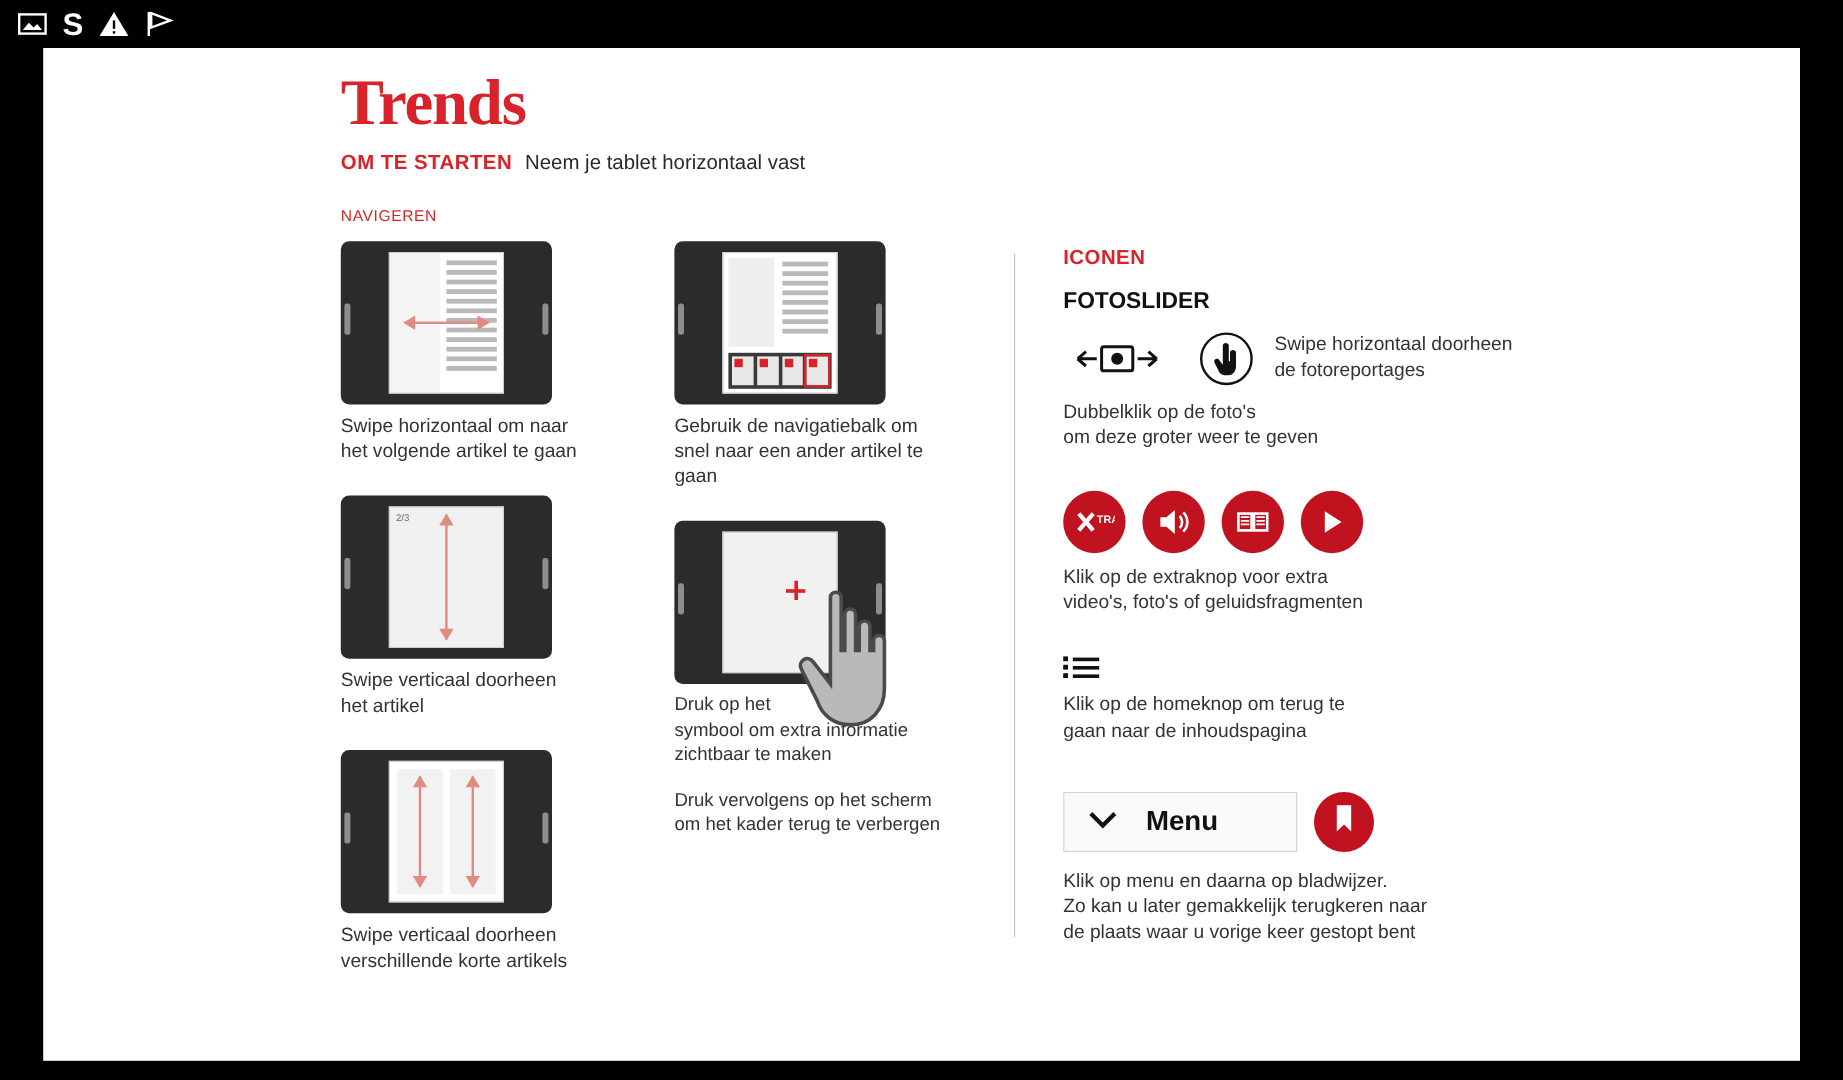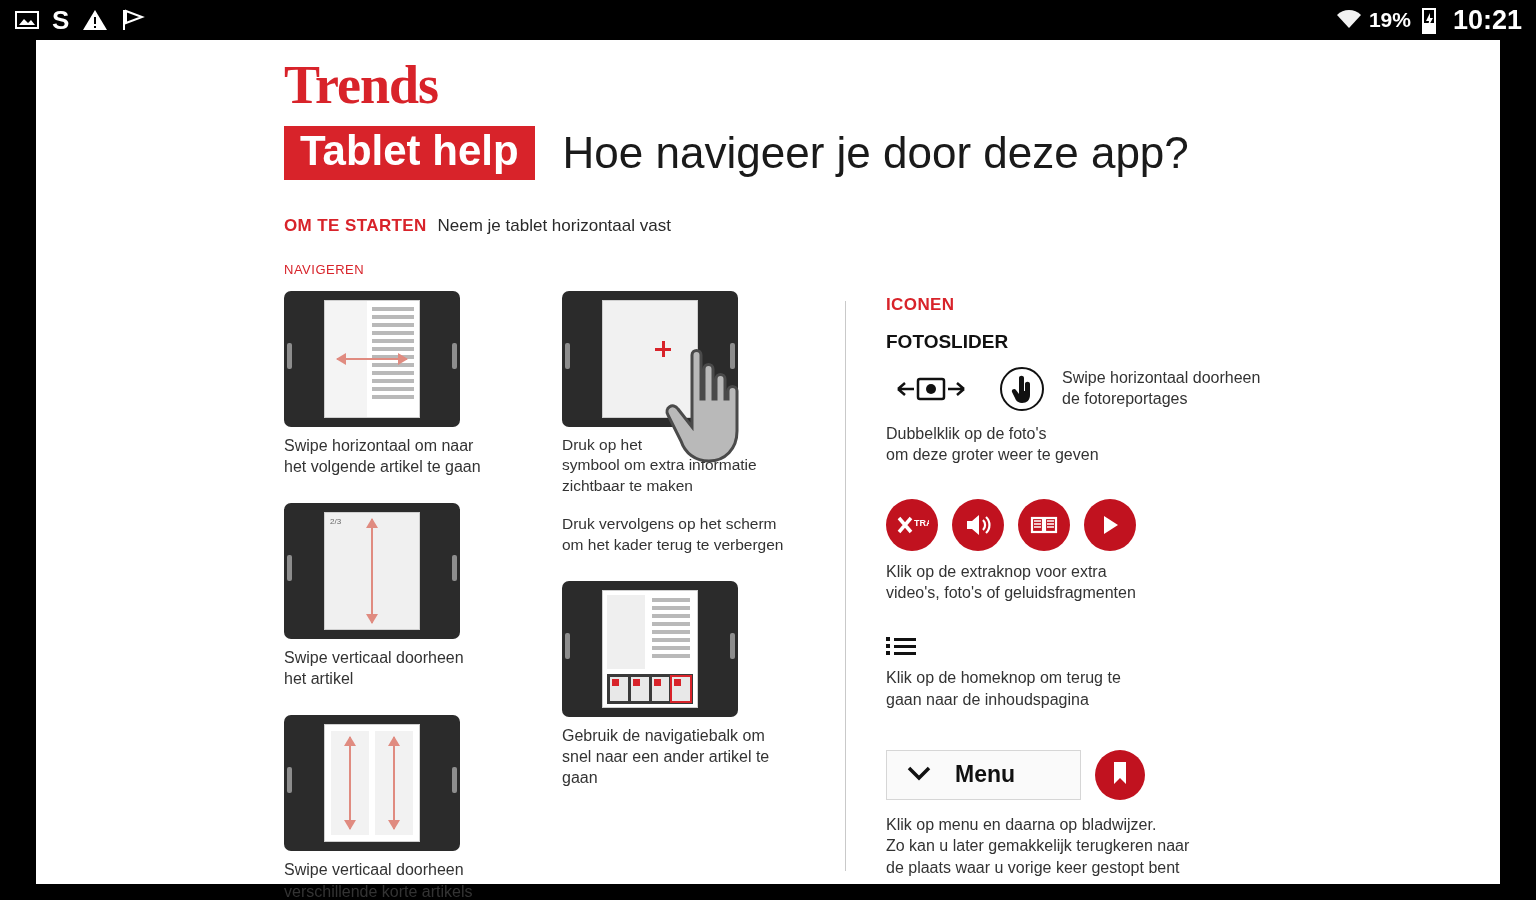--- a/index.html
+++ b/index.html
@@ -215,47 +215,27 @@
           <rect x="12" y="19" width="2" height="2" fill="#000"></rect>
         </svg>
     </span>
     <span class="sb-icon ic-play">
       <svg width="26" height="26" viewBox="0 0 26 26">
           <path d="M4 3v20" stroke="#fff" stroke-width="2"></path>
           <path d="M6 4l16 6-16 6z" fill="none" stroke="#fff" stroke-width="2"></path>
         </svg>
     </span>
   </div>
-  <div class="sb-right">
-    <span class="sb-icon ic-wifi">
-      <svg width="28" height="26" viewBox="0 0 28 26">
-          <path d="M14 21L2 8a17 17 0 0124 0z" fill="#fff" opacity="0.95"></path>
-        </svg>
-    </span>
-    <span class="sb-batt">19%</span>
-    <span class="sb-icon ic-battery">
-      <svg width="20" height="28" viewBox="0 0 20 28">
-          <rect x="4" y="2" width="12" height="24" fill="none" stroke="#fff" stroke-width="2"></rect>
-          <rect x="5" y="16" width="10" height="9" fill="#fff"></rect>
-          <path d="M11 6l-4 8h3l-1 6 5-9h-3z" fill="#fff"></path>
-        </svg>
-    </span>
-    <span class="sb-clock">10:21</span>
-  </div>
 </div>
 
 <div id="page">
   <div id="content">
 
     <div class="masthead">Trends</div>
 
-    <div class="titlerow">
-      <div class="tablethelp">Tablet help</div>
-      <div class="maintitle">Hoe navigeer je door deze app?</div>
-    </div>
 
     <div class="startline">
       <span class="lbl">OM TE STARTEN</span>
       <span class="txt">Neem je tablet horizontaal vast</span>
     </div>
 
     <div class="sectionlabel">NAVIGEREN</div>
 
     <div class="columns">
 
@@ -310,39 +290,20 @@
                 </div>
               </div>
             </div>
             <div class="cap" style="white-space:pre-line">Swipe verticaal doorheen
 verschillende korte artikels</div>
           </div>
 
         </div>
 
         <div class="lc">
-
-          <div class="block">
-            <div class="tablet t5">
-              <div class="screen">
-                <div class="plus"></div>
-              </div>
-              <div class="hand">
-                <svg width="92" height="120" viewBox="0 0 92 120">
-                  <path d="M40 12c0-6 9-6 9 0v44h3V26c0-6 9-6 9 0v30h3V36c0-6 9-6 9 0v20h3v-8c0-6 9-6 9 0v40c0 18-12 30-28 30-14 0-24-8-28-20L16 72c-4-7 5-13 10-6l14 18z" fill="#b9b9b9" stroke="#4a4a4a" stroke-width="3"></path>
-                </svg>
-              </div>
-            </div>
-            <div class="cap small" style="white-space:pre-line">Druk op het
-symbool om extra informatie
-zichtbaar te maken</div>
-            <div class="cap small" style="margin-top:18px">Druk vervolgens op het
-scherm om het kader terug
-te verbergen</div>
-          </div>
 
           <div class="block">
             <div class="tablet t2">
               <div class="screen">
                 <div class="top">
                   <div class="a"></div>
                   <div class="b">
                     <div class="line"></div>
                       <div class="line"></div>
                       <div class="line"></div>
@@ -367,20 +328,39 @@
                       <i></i>
                     </div>
                 </div>
               </div>
             </div>
             <div class="cap" style="white-space:pre-line">Gebruik de navigatiebalk om
 snel naar een ander artikel te
 gaan</div>
           </div>
 
+          <div class="block">
+            <div class="tablet t5">
+              <div class="screen">
+                <div class="plus"></div>
+              </div>
+              <div class="hand">
+                <svg width="92" height="120" viewBox="0 0 92 120">
+                  <path d="M40 12c0-6 9-6 9 0v44h3V26c0-6 9-6 9 0v30h3V36c0-6 9-6 9 0v20h3v-8c0-6 9-6 9 0v40c0 18-12 30-28 30-14 0-24-8-28-20L16 72c-4-7 5-13 10-6l14 18z" fill="#b9b9b9" stroke="#4a4a4a" stroke-width="3"></path>
+                </svg>
+              </div>
+            </div>
+            <div class="cap small" style="white-space:pre-line">Druk op het
+symbool om extra informatie
+zichtbaar te maken</div>
+            <div class="cap small" style="margin-top:18px">Druk vervolgens op het
+scherm om het kader terug
+te verbergen</div>
+          </div>
+
         </div>
       </div>
 
       <div class="divider"></div>
 
       <div class="rightcol">
 
         <div class="rc-head">ICONEN</div>
         <div class="rc-sub">FOTOSLIDER</div>
 

